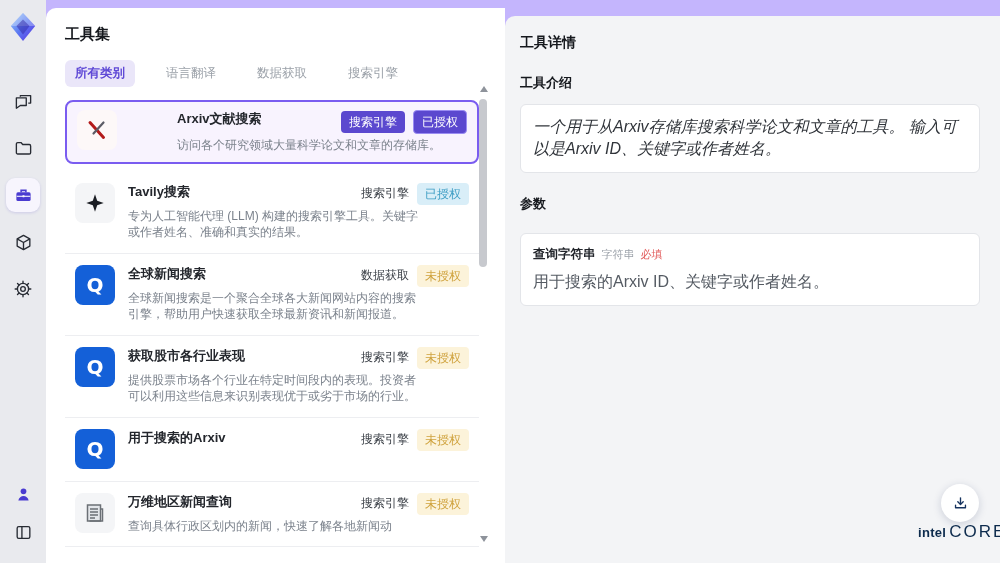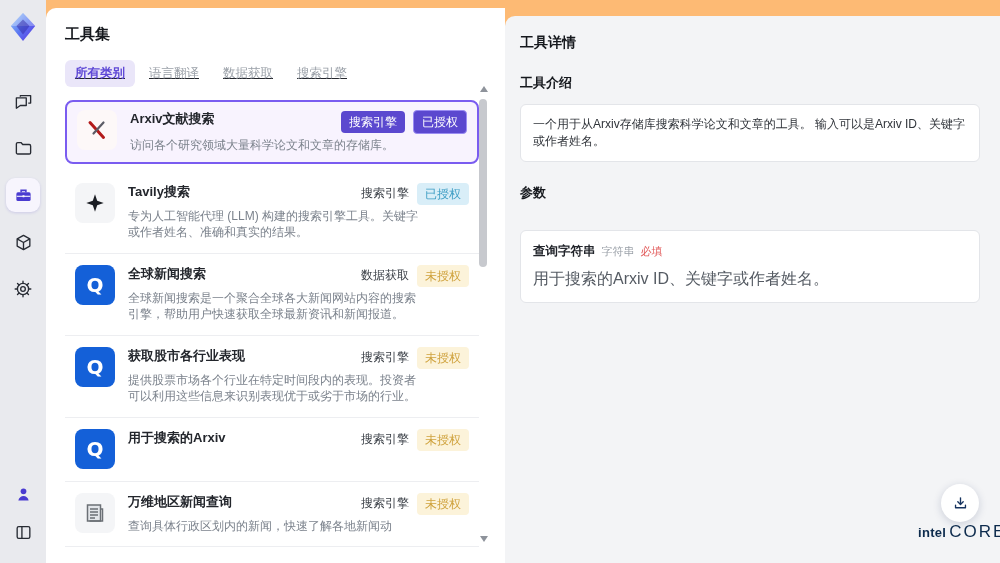--- a/index.html
+++ b/index.html
@@ -1,41 +1,41 @@
 <!DOCTYPE html>
 <html><head>
 <meta charset="utf-8">
 <style>
   * { margin:0; padding:0; box-sizing:border-box; }
   html,body { width:1000px; height:563px; font-family:"Liberation Sans","DejaVu Sans",sans-serif; }
-  #app { position:relative; width:1000px; height:563px; background:#fdba74; overflow:hidden; color:#23262c; }
+  #app { position:relative; width:1000px; height:563px; background:#c4b5fd; overflow:hidden; color:#23262c; }
 
   
   .rail { position:absolute; left:0; top:0; width:46px; height:563px; background:#e9eaee;
           display:flex; flex-direction:column; align-items:center; }
   .rail-logo { width:34px; height:34px; margin-top:10px; display:flex; align-items:center; justify-content:center; }
   .rail-btn { width:34px; height:34px; border-radius:9px; display:flex; align-items:center; justify-content:center; cursor:pointer; }
   .rail-btn svg { display:block; }
   .rb-chat { margin-top:40px; }
   .rb-folder, .rb-tools, .rb-package, .rb-settings { margin-top:13px; }
   .rb-tools { background:#f7f5fd; box-shadow:0 1px 3px rgba(80,60,200,.18); }
   .rb-profile { margin-top:auto; }
   .rb-panel { margin-top:4px; margin-bottom:14px; }
 
   
   .list-panel { position:absolute; left:46px; top:8px; width:459px; height:555px; background:#ffffff;
                 border-top-left-radius:10px; padding:17px 0 0 19px; overflow:hidden; }
   .list-title { font-size:15px; font-weight:bold; color:#15181d; }
-  .tabs { display:flex; gap:4px; margin-top:16px;text-decoration:underline; }
+  .tabs { display:flex; gap:21px; margin-top:16px; }
   .tab { font-size:12.5px; color:#9aa0a8; padding:5px 10px; border-radius:6px; cursor:pointer; white-space:nowrap; }
   .tab.active { background:#eae6f9; color:#5f49d6; font-weight:bold; }
 
   .tool-list { margin-top:13px; width:414px; }
   .tool-row { display:flex; padding:11px 10px 12px 10px; border-bottom:1px solid #edeef1; background:#fff; cursor:pointer; }
-  .tool-row.selected { border:2px solid #7a5cf0; background:#f8f3fe; border-radius:8px; padding:8px 10px; margin-bottom:8px; }
+  .tool-row.selected { border:2px solid #7a5cf0; background:#f8f3fe; border-radius:8px; padding:8px 10px; margin-bottom:8px;gap:47px; }
   .tool-icon { width:40px; height:40px; border-radius:8px; flex:0 0 40px; margin-right:13px;
                display:flex; align-items:center; justify-content:center; background:#f4f5f7; overflow:hidden; }
   .tool-icon.arxiv { background:#fdf8f8; }
   .tool-icon.bluesq { background:#1460d8; }
   .tool-icon .qmark { color:#fff; font-weight:bold; font-size:20px; font-family:"DejaVu Sans",sans-serif; }
   .row-main { flex:1; min-width:0; }
   .row-head { display:flex; align-items:flex-start; }
   .row-title { font-size:13px; font-weight:bold; color:#23262c; line-height:18px; flex:1; }
   .row-tags { display:flex; align-items:center; gap:8px; margin-left:8px; white-space:nowrap; }
   .cat-label { font-size:12px; color:#3c4148; }
@@ -53,22 +53,22 @@
   .sb-arrow-up { top:0; border-bottom:6px solid #8e939b; }
   .sb-arrow-down { bottom:0; border-top:6px solid #8e939b; }
   .sb-thumb { position:absolute; left:0; top:13px; width:8px; height:168px; background:#c7c9ce; border-radius:4px; }
 
   
   .details-panel { position:absolute; left:505px; top:16px; width:495px; height:555px; background:#f3f4f6;
                    border-top-left-radius:10px; padding:18px 20px 0 15px; }
   .details-title { font-size:14px; font-weight:bold; color:#15181d; }
   .section-heading { font-size:13px; font-weight:bold; color:#15181d; margin-top:22px; }
   .intro-card { margin-top:12px; background:#fff; border:1px solid #e3e5e9; border-radius:6px;
-                padding:11px 12px; font-size:12px; color:#30343a; line-height:1.4; }
-  .param-card { margin-top:28px; background:#fff; border:1px solid #e3e5e9; border-radius:6px; padding:12px; }
+                padding:11px 12px; font-size:16px; color:#30343a; line-height:1.4;font-style:italic; }
+  .param-card { margin-top:20px; background:#fff; border:1px solid #e3e5e9; border-radius:6px; padding:12px; }
   .param-head { display:flex; align-items:baseline; gap:6px; }
   .param-name { font-size:12.5px; font-weight:bold; color:#23262c; }
   .param-type { font-size:11px; color:#9aa0a8; }
   .param-required { font-size:11px; color:#e25c5c; }
   .param-desc { font-size:16px; color:#555b63; margin-top:9px; }
 
   
   .fab-download { position:absolute; left:941px; top:484px; width:38px; height:38px; border-radius:50%;
                   background:#ffffff; box-shadow:0 2px 8px rgba(20,40,90,.18); display:flex; align-items:center; justify-content:center; cursor:pointer; }
   .intel-brand { position:absolute; left:918px; top:522px; width:80px; text-align:center; white-space:nowrap; color:#0d2b4d; }

